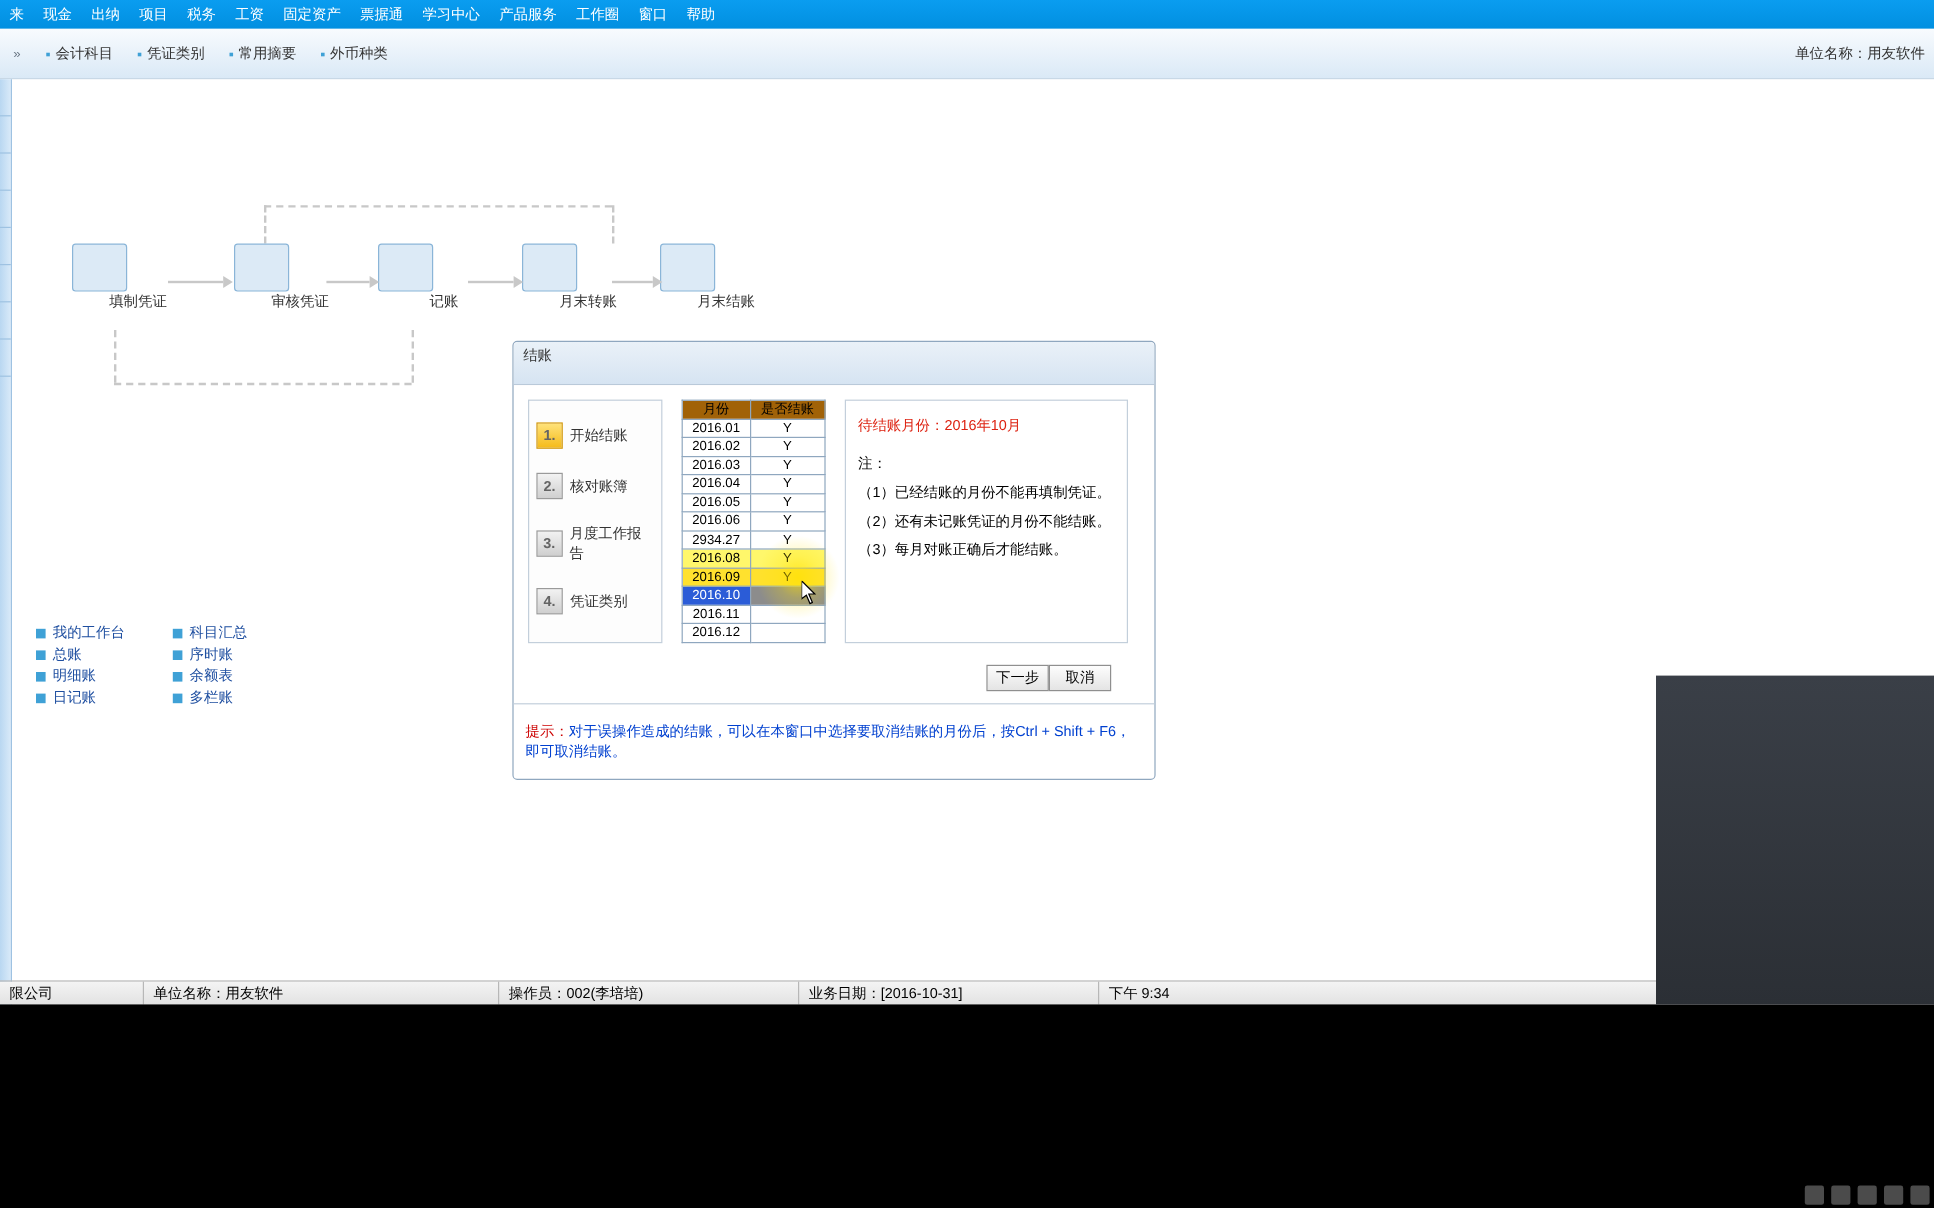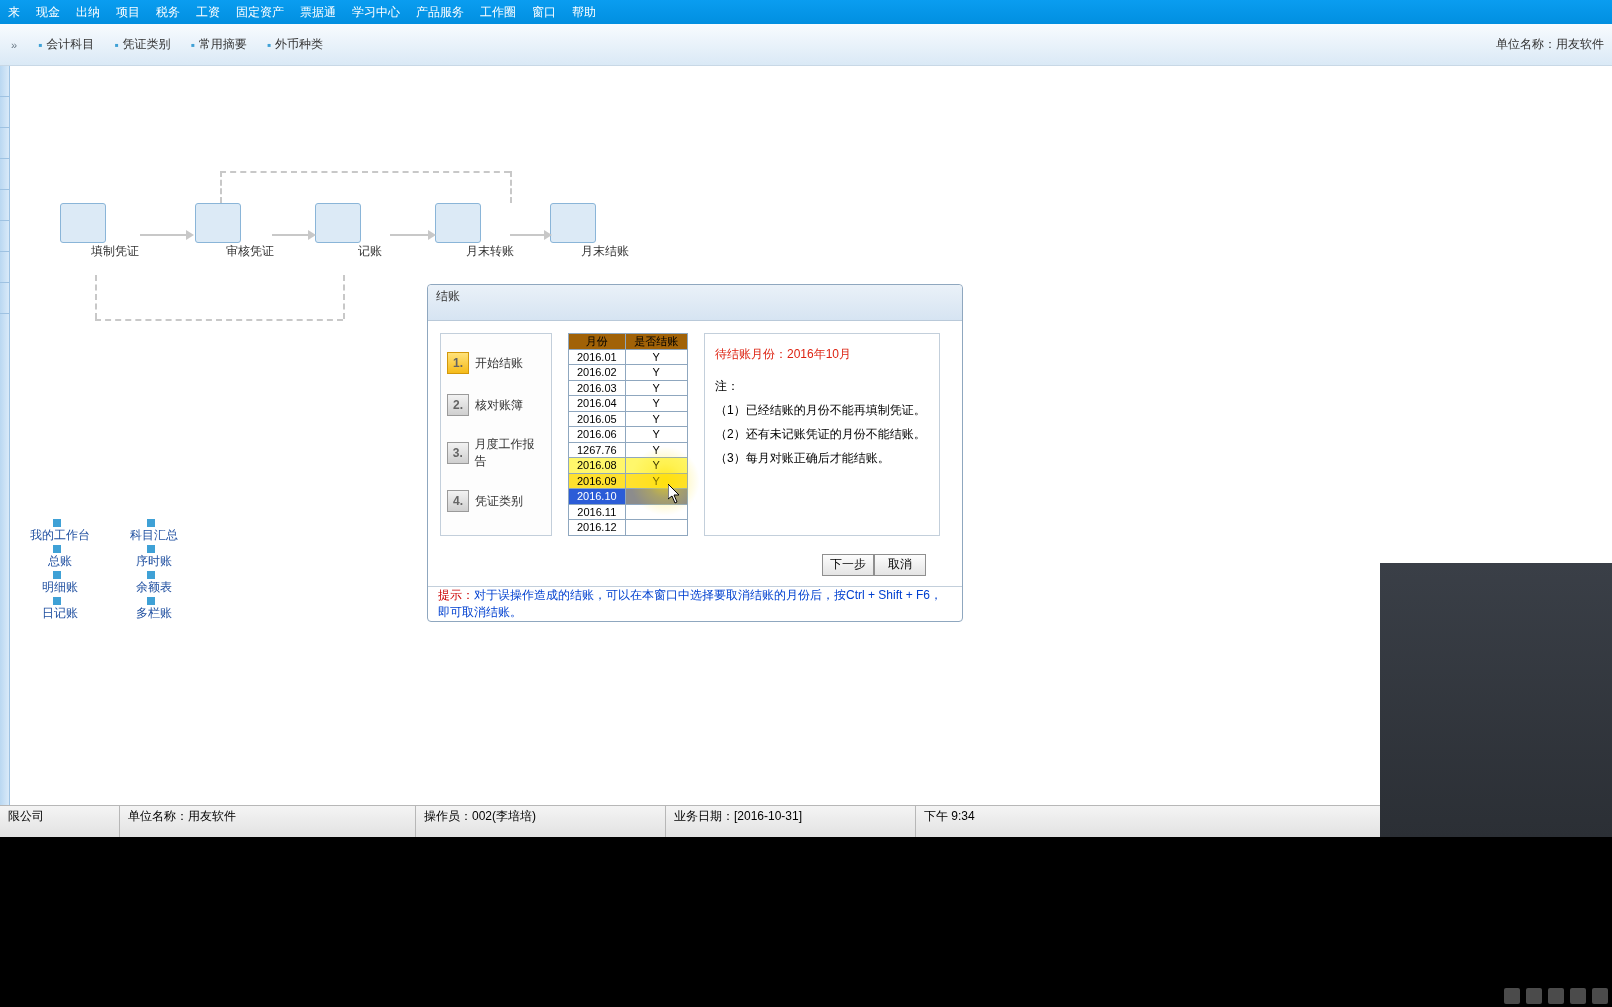--- a/index.html
+++ b/index.html
@@ -30,21 +30,21 @@
 .arrow-head { width:0; height:0; border-left:8px solid #c8c8c8; border-top:5px solid transparent; border-bottom:5px solid transparent; }
 .dash-h { position:absolute; border-top:2px dashed #c8c8c8; }
 .dash-v { position:absolute; border-left:2px dashed #c8c8c8; }
 
 
 .ico { display:block; width:46px; height:40px; background:#dceaf6; border:1px solid #8ab5d8; border-radius:3px; position:relative; }
 .ico::after { content:""; position:absolute; }
 
 
 .link-cols { position:absolute; top:518px; left:30px; display:flex; gap:40px; }
-.link-col .li { display:flex; align-items:center; color:#1f4fa0; margin:1px 0; cursor:pointer;flex-direction:column; }
+.link-col .li { display:flex; align-items:center; color:#1f4fa0; margin:1px 0; cursor:pointer; }
 .li .sq { width:8px; height:8px; background:#3fa1d6; margin-right:6px; }
 
 
 .dialog { position:absolute; left:427px; top:284px; width:536px; background:#fff; border:1px solid #8fa7bf; border-radius:4px; }
 .dlg-title { background:linear-gradient(#eaf1f8,#d6e4f2); height:36px; line-height:22px; padding-left:8px; color:#333; border-bottom:1px solid #b9c9d9; border-radius:4px 4px 0 0; }
 .dlg-body { padding:12px; display:flex; gap:16px; }
 .step-panel { width:112px; background:#fdfdfd; border:1px solid #c3cfdb; padding:8px 4px; }
 .step { display:flex; align-items:center; padding:10px 2px; cursor:pointer; }
 .step .num { width:22px; height:22px; background:linear-gradient(#f2f2f2,#cfcfcf); border:1px solid #9a9a9a; display:flex; align-items:center; justify-content:center; margin-right:6px; font-weight:bold; color:#646464; }
 .step.active .num { background:linear-gradient(#ffe27a,#f5bb1a); border-color:#d2980b; }
@@ -56,26 +56,26 @@
 tr.hl td { background:#ffe12e; }
 tr.hl2 td { background:#fff76b; }
 tr.sel td { background:#2b5cd7; color:#fff; }
 tr.sel td.status { background:#8c8c8c; color:#fff; }
 
 .notes { width:236px; border:1px solid #c3cfdb; padding:8px 10px; line-height:2; }
 .notes .pending { color:#d21; margin-bottom:8px; }
 
 .dlg-buttons { display:flex; justify-content:flex-end; padding:6px 36px 10px; }
 .btn { width:52px; height:22px; background:linear-gradient(#fdfdfd,#e4e4e4); border:1px solid #8f8f8f; cursor:pointer; }
-.dlg-tip { border-top:1px solid #c3cfdb; padding:0 10px; }
+.dlg-tip { border-top:1px solid #c3cfdb; padding:14px 10px; }
 .dlg-tip .tl { color:#c00; }
 .dlg-tip .tb { color:#0040d0; }
 
 
-.status-bar { position:absolute; left:0; bottom:170px; right:0; height:32px; background:linear-gradient(#f4f4f4,#e2e2e2); border-top:1px solid #b7b7b7; display:flex; }
+.status-bar { position:absolute; left:0; bottom:170px; right:0; height:20px; background:linear-gradient(#f4f4f4,#e2e2e2); border-top:1px solid #b7b7b7; display:flex; }
 .status-bar .sc { border-right:1px solid #b7b7b7; padding:2px 8px; white-space:nowrap; }
 .sc1{width:120px}.sc2{width:296px}.sc3{width:250px}.sc4{width:250px}.sc5{flex:1}
 
 
 .lower { position:absolute; bottom:0; left:0; right:0; height:170px; background:#000; }
 .tray { position:absolute; bottom:0; right:4px; height:22px; display:flex; gap:6px; align-items:center; }
 .tray .ti { width:16px; height:16px; background:#4b4b4b; border-radius:2px; }
 
 
 .cam { position:absolute; right:0; top:563px; width:232px; height:274px; background:#2b2e33; }
@@ -274,21 +274,21 @@
           </tr>
       <tr>
             <td>2016.05</td>
             <td>Y</td>
           </tr>
       <tr>
             <td>2016.06</td>
             <td>Y</td>
           </tr>
       <tr>
-            <td>1267.76</td>
+            <td>2934.27</td>
             <td>Y</td>
           </tr>
       <tr class="hl2">
             <td>2016.08</td>
             <td>Y</td>
           </tr>
       <tr class="hl">
             <td>2016.09</td>
             <td>Y</td>
           </tr>

